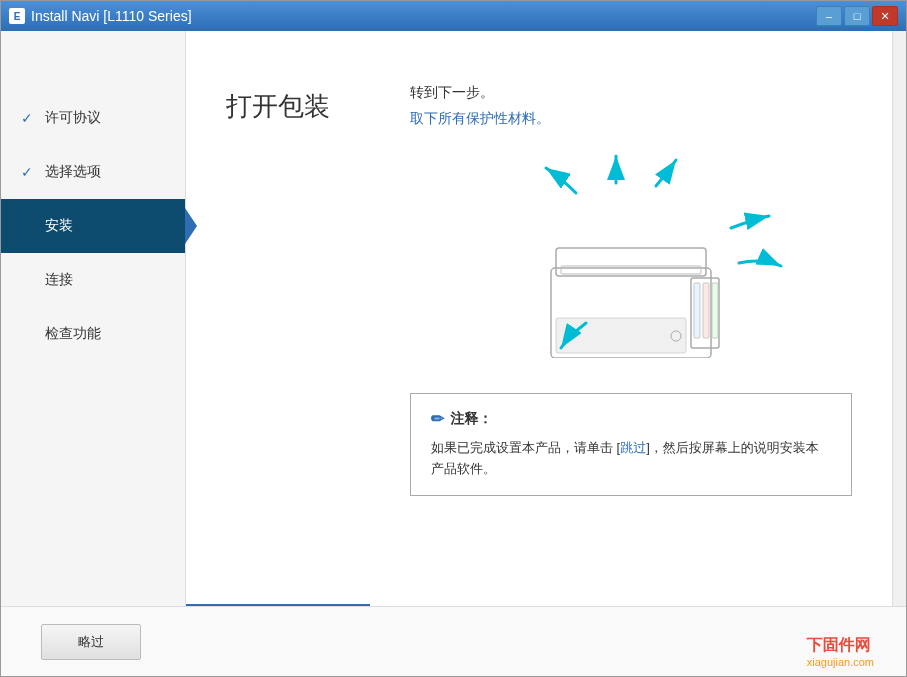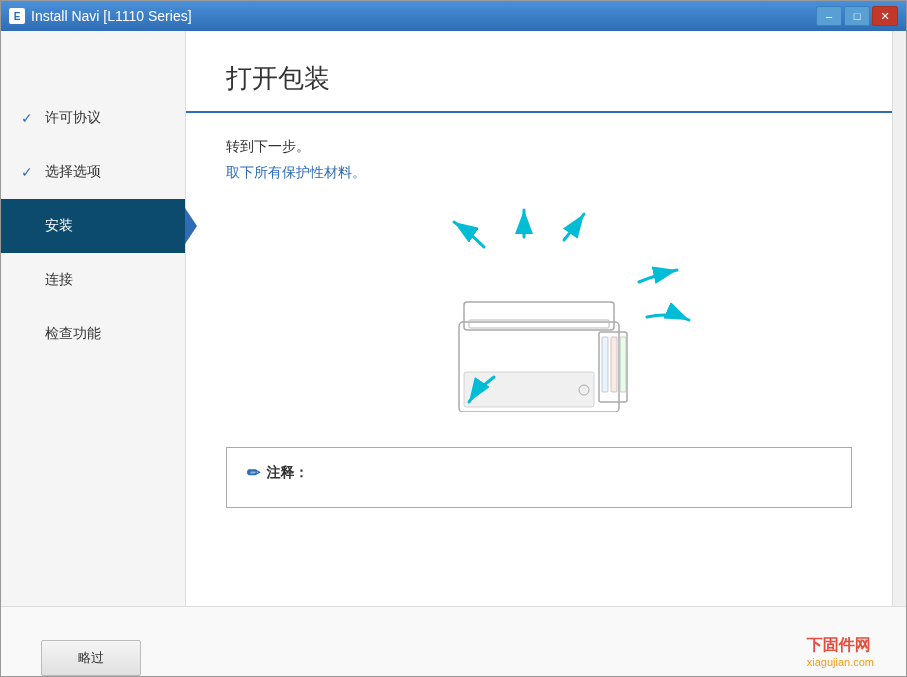--- a/index.html
+++ b/index.html
@@ -108,22 +108,23 @@
       border-bottom: 18px solid transparent;
       border-left: 12px solid #2e6db4;
       z-index: 10;
     }
     .sidebar-item .check {
       width: 16px;
     }
     .main {
       flex: 1;
       display: flex;
-      flex-direction: column;
+      flex-direction: row;
       overflow: hidden;
+      margin-top: 28px;
     }
     .main-header {
       padding: 30px 40px 15px 40px;
       border-bottom: 2px solid #2e6db4;
     }
     .main-header h1 {
       font-size: 26px;
       font-weight: normal;
       color: #333;
     }
@@ -170,21 +171,21 @@
     .note-text {
       font-size: 13px;
       color: #333;
       line-height: 1.6;
     }
     .note-text .blue { color: #2e6db4; }
     .footer {
       height: 70px;
       border-top: 1px solid #ddd;
       display: flex;
-      align-items: flex-end;
+      align-items: center;
       padding: 0 40px;
       background: #f9f9f9;
       gap: 14px;
       justify-content: flex-start;
       position: relative;
     }
     .footer-btn {
       width: 100px;
       height: 36px;
       border: 1px solid #bbb;
@@ -312,20 +313,23 @@
               </marker>
             </defs>
           </svg>
         </div>
 
         <div class="note-box">
           <div class="note-title">
             <span class="note-icon">✏</span>
             <span>注释：</span>
           </div>
+          <div class="note-text">
+            如果已完成设置本产品，请单击 [<span class="blue">跳过</span>]，然后按屏幕上的说明安装本产品软件。
+          </div>
         </div>
       </div>
     </div>
 
     <div class="scrollbar-area"></div>
   </div>
 
   <div class="footer">
     <button class="footer-btn">略过</button>
     <div class="watermark">

